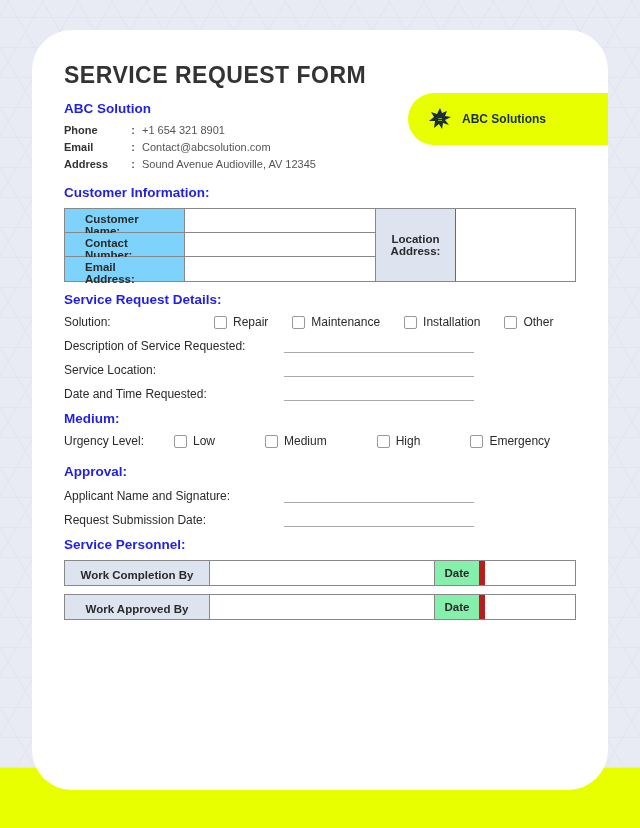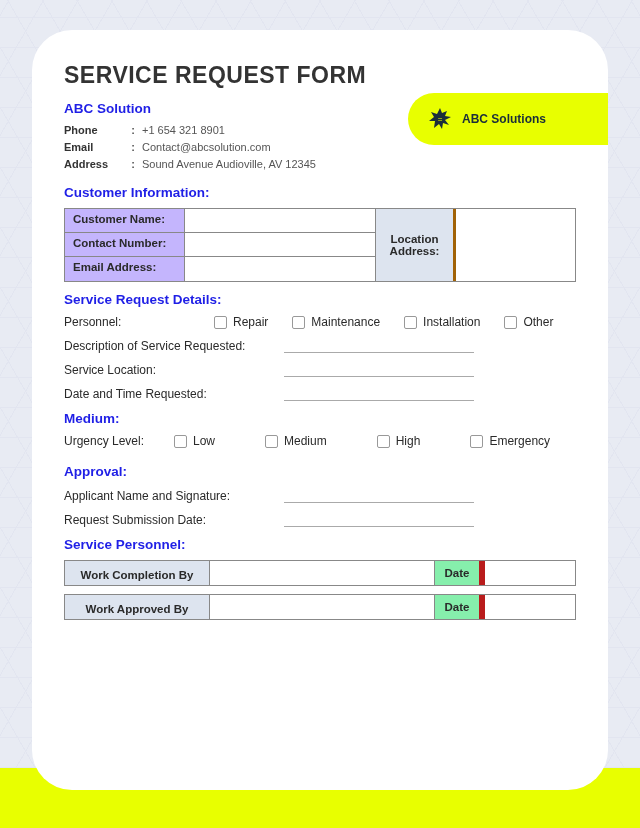--- a/index.html
+++ b/index.html
@@ -15,24 +15,24 @@
 .contact-row .lab{width:60px;font-weight:700;color:#333}
 .contact-row .col{width:18px;text-align:center;font-weight:700}
 .badge{position:absolute;right:-32px;top:2px;background:#e8ff00;height:52px;width:200px;border-radius:26px 0 0 26px;display:flex;align-items:center;gap:10px;padding-left:20px}
 .badge-txt{font-size:12px;font-weight:600;color:#1a2e3a}
 .star{width:24px;height:24px}
 .star svg{width:100%;height:100%}
 .cust-grid{display:flex;gap:0;border:1px solid #888;font-size:11.5px}
 .cust-left{flex:1;display:flex;flex-direction:column}
 .cust-row{display:flex;border-bottom:1px solid #888;height:24px}
 .cust-row:last-child{border-bottom:none}
-.cust-lab{width:120px;background:#c4b5fd;padding:4px 8px;font-weight:700;border-right:1px solid #888}
+.cust-lab{width:120px;background:#7dd3fc;padding:4px 20px;font-weight:700;border-right:1px solid #888}
 .cust-val{flex:1;padding:4px 6px}
 .cust-right{width:200px;display:flex;border-left:1px solid #888}
-.cust-right-lab{width:80px;background:#dde4ef;display:flex;align-items:center;justify-content:center;text-align:center;font-weight:700;border-right:3px solid #a16207;padding:19px}
+.cust-right-lab{width:80px;background:#dde4ef;display:flex;align-items:center;justify-content:center;text-align:center;font-weight:700;border-right:1px solid #a16207;padding:19px}
 .cust-right-val{flex:1}
 .req-row{display:flex;align-items:center;font-size:12px;margin:8px 0;gap:10px}
 .req-lab{width:140px}
 .opts{display:flex;gap:24px;flex:1}
 .chk{display:flex;align-items:center;gap:6px}
 .chk-box{width:13px;height:13px;border:1px solid #999;border-radius:2px}
 .line-row{display:flex;align-items:flex-end;font-size:12px;margin:10px 0}
 .line-row .ll{width:210px}
 .line-row .lu{flex:0 0 190px;border-bottom:1px solid #aaa;height:14px;margin-left:10px}
 .urg-row{display:flex;align-items:center;font-size:12px;margin:8px 0 16px}
@@ -103,21 +103,21 @@
         </div>
     </div>
     <div class="cust-right">
       <div class="cust-right-lab">Location Address:</div>
       <div class="cust-right-val"></div>
     </div>
   </div>
 
   <div class="section-head">Service Request Details:</div>
   <div class="req-row">
-    <div class="req-lab">Personnel:</div>
+    <div class="req-lab">Solution:</div>
     <div class="opts" id="req-opts">
         <div class="chk">
           <span class="chk-box"></span>
           <span>Repair</span>
         </div>
         <div class="chk">
           <span class="chk-box"></span>
           <span>Maintenance</span>
         </div>
         <div class="chk">

